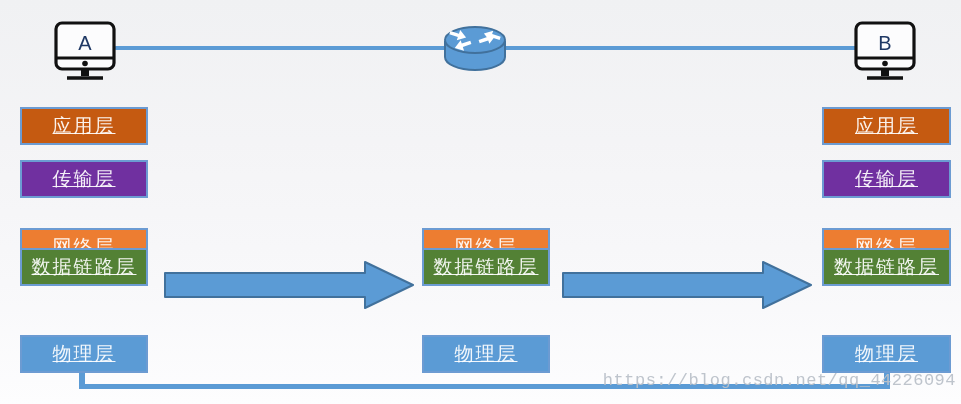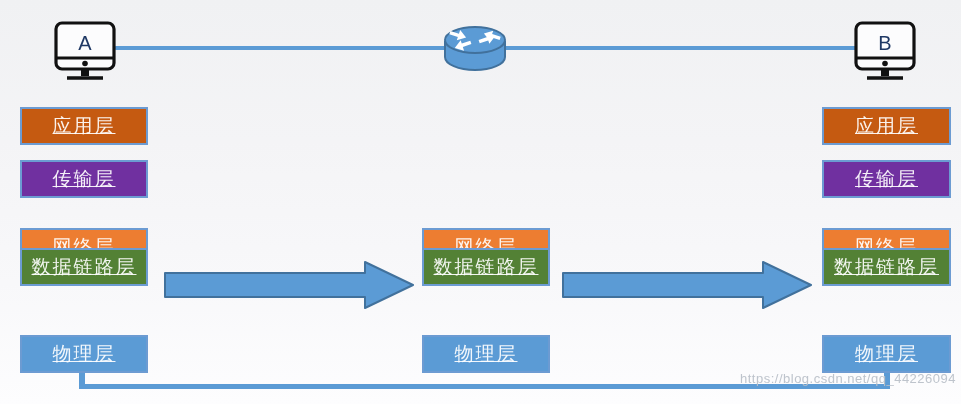--- a/index.html
+++ b/index.html
@@ -72,24 +72,25 @@
   
   .conn { position: absolute; background: #5B9BD5; z-index: 1; }
   .conn-v-left  { left: 79px;  top: 357px; width: 6px;  height: 32px; }
   .conn-v-right { left: 884px; top: 357px; width: 6px;  height: 32px; }
   .conn-h       { left: 79px;  top: 384px; width: 811px; height: 5px; }
 
   
   .watermark {
     position: absolute;
     right: 5px; top: 371px;
-    font-size: 13px;
+    font-size: 17px;
     color: rgba(187, 193, 201, 0.95);
     z-index: 5;
     letter-spacing: 0.5px;
+    font-family: Liberation Mono, monospace;
   }
 </style>
 </head>
 <body>
 
 <div id="stage">
 
   <div class="top-link"></div>
 
   <div class="host host-a">

